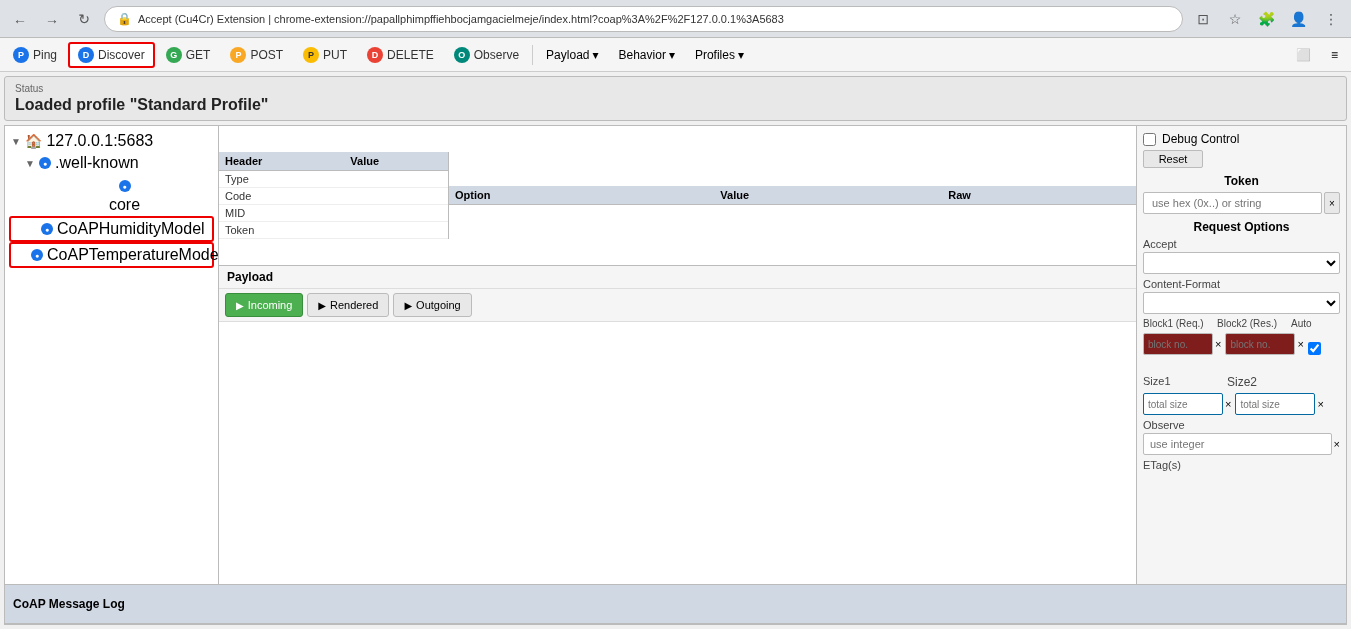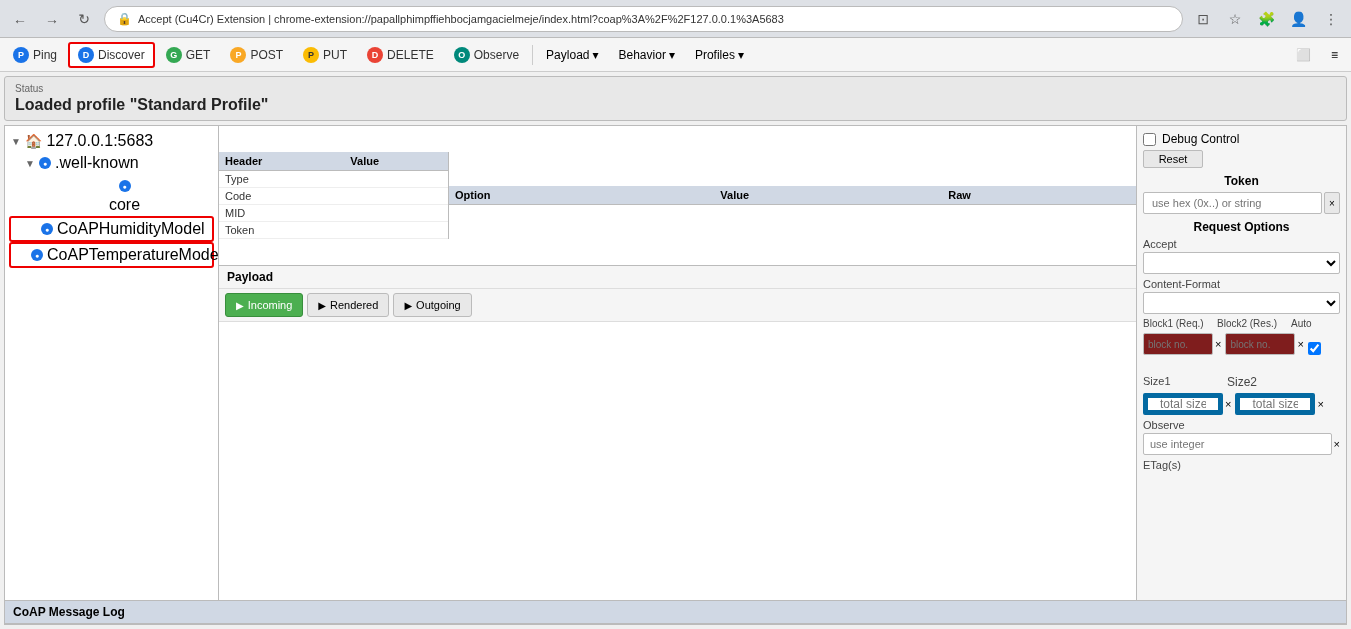--- a/index.html
+++ b/index.html
@@ -236,22 +236,22 @@
     .reset-btn {
       width: 60px; height: 18px; border: 1px solid #bbb; background: #e8e8e8;
       cursor: pointer; font-size: 11px; border-radius: 2px;
     }
     .block-row { display: flex; gap: 4px; align-items: flex-end; margin-bottom: 2px; }
     .block-input {
       width: 70px; height: 22px; border: 1px solid #bbb; padding: 0 4px;
       font-size: 10px; background: #7f1d1d; color: #999; border-radius: 2px;
     }
     .size-input {
-      width: 80px; height: 22px; border: 5px solid #0369a1; padding: 0 12px;
-      font-size: 12px; background: white; color: #999; border-radius: 2px;
+      width: 80px; height: 22px; border: 1px solid #0369a1; padding: 0 4px;
+      font-size: 10px; background: white; color: #999; border-radius: 2px;
     }
     .token-row { display: flex; align-items: center; gap: 2px; }
     .token-input {
       flex: 1; height: 22px; border: 1px solid #bbb; padding: 0 8px;
       font-size: 11px; background: white; border-radius: 2px; color: #999;
     }
     .clear-btn {
       width: 16px; height: 22px; border: 1px solid #bbb; background: #e8e8e8;
       cursor: pointer; font-size: 10px; border-radius: 2px; display: flex; align-items: center; justify-content: center;
     }
@@ -259,21 +259,21 @@
     
     .message-log {
       background: white;
       border: 1px solid #bbb;
       border-top: none;
       margin: 0 4px 4px 4px;
       flex-shrink: 0;
     }
     .message-log-header {
       background: #d0d8e4;
-      padding: 4px 8px;
+      padding: 12px 8px;
       font-size: 12px; font-weight: bold;
       border-bottom: 1px solid #bbb;
     }
     .log-table th { background: #d0d8e4; }
     .log-body { height: 80px; overflow-y: auto; }
 
     
     ::-webkit-scrollbar { width: 8px; height: 8px; }
     ::-webkit-scrollbar-track { background: #f0f0f0; }
     ::-webkit-scrollbar-thumb { background: #bbb; border-radius: 4px; }

